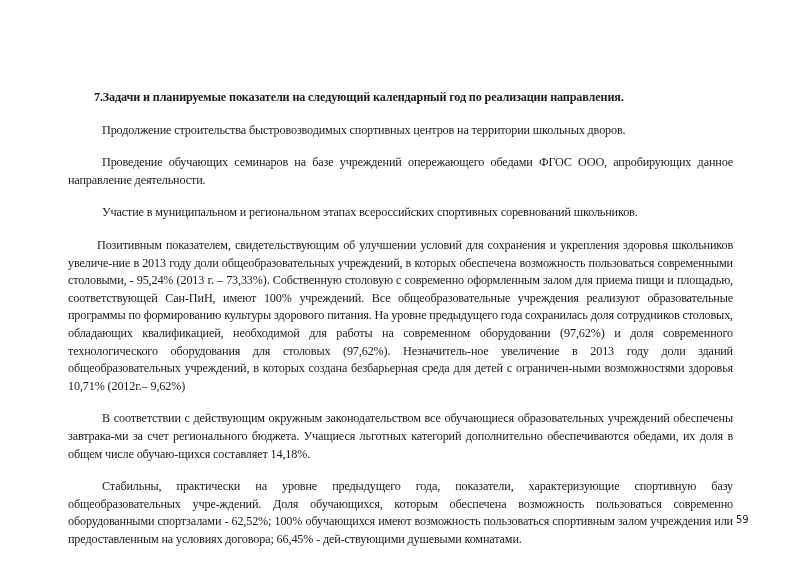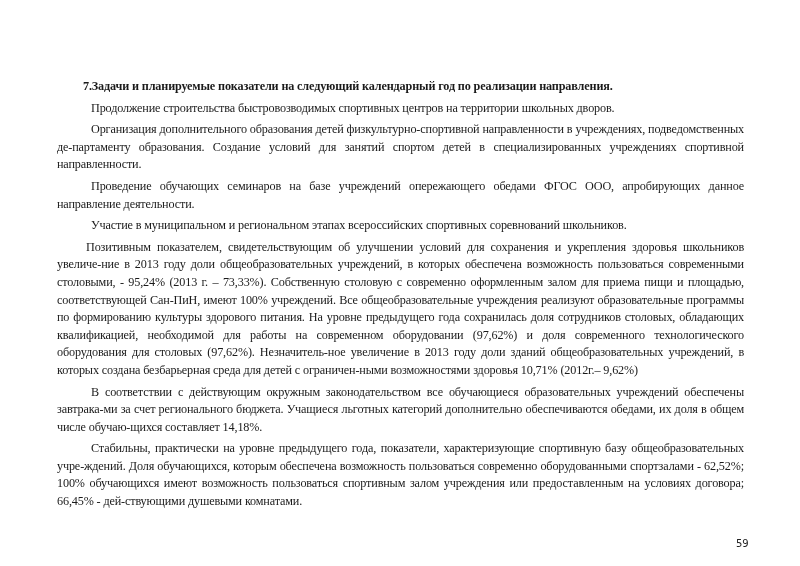--- a/index.html
+++ b/index.html
@@ -10,48 +10,47 @@
     top: 74px;
     width: 695px;
     font-family: "Liberation Serif", serif;
     font-size: 12.2px;
     line-height: 17.6px;
     color: #1a1a1a;
     text-align: justify;
     letter-spacing: -0.15px;
   }
   .page p {
-    margin: 4px;
+    margin: 15px;
     text-indent: 34px;
     hyphens: manual;
   }
   .page p.gap { margin-top: 4px; font-family: Liberation Serif, serif; }
   .page p.heading {
     font-weight: bold;
     text-indent: 26px;
     text-align: left;
   }
   .page p.heading.h8 { text-indent: 34px; }
   .page p.para8 { text-indent: 29px; }
   .page-number {
     position: absolute;
     left: 736px;
-    top: 538px;
+    top: 514px;
     font-family: "DejaVu Sans", sans-serif;
     font-size: 10px;
     color: #222;
   }
 </style>
 </head>
 <body>
 
 <div class="page">
   <p class="heading">7.Задачи и планируемые показатели на следующий календарный год по реализации направления.</p>
   <p class="gap">Продолжение строительства быстровозводимых спортивных центров на территории школьных дворов.</p>
-  <p class="gap">Организация дополнительного образования детей физкультурно-спортивной направленности в учреждениях, подведомственных де-партаменту образования. Создание условий для занятий спортом детей в специализированных учреждениях спортивной направленности.</p>
   <p class="gap">Проведение обучающих семинаров на базе учреждений опережающего обедами ФГОС ООО, апробирующих данное направление деятельности.</p>
   <p class="gap">Участие в муниципальном и региональном этапах всероссийских спортивных соревнований школьников.</p>
   <p class="para8">Позитивным показателем, свидетельствующим об улучшении условий для сохранения и укрепления здоровья школьников  увеличе-ние в 2013 году доли общеобразовательных учреждений, в которых обеспечена возможность пользоваться современными столовыми, - 95,24% (2013 г. – 73,33%). Собственную столовую с современно оформленным залом для приема пищи и площадью, соответствующей Сан-ПиН, имеют 100% учреждений. Все общеобразовательные учреждения реализуют образовательные программы по формированию культуры здорового питания. На уровне предыдущего года сохранилась доля сотрудников столовых, обладающих квалификацией, необходимой для работы на современном оборудовании (97,62%) и доля современного технологического оборудования для столовых (97,62%). Незначитель-ное увеличение в 2013 году доли зданий общеобразовательных учреждений, в которых создана безбарьерная среда для детей с ограничен-ными возможностями здоровья 10,71% (2012г.– 9,62%)</p>
   <p class="gap">В соответствии с действующим окружным законодательством все обучающиеся образовательных учреждений обеспечены завтрака-ми за счет регионального бюджета. Учащиеся льготных категорий дополнительно обеспечиваются обедами, их доля в общем числе обучаю-щихся составляет 14,18%.</p>
   <p class="gap">Стабильны, практически на уровне предыдущего года, показатели, характеризующие спортивную базу общеобразовательных учре-ждений. Доля обучающихся, которым обеспечена возможность пользоваться современно оборудованными спортзалами - 62,52%;  100% обучающихся имеют возможность пользоваться спортивным залом учреждения или предоставленным на условиях договора; 66,45% - дей-ствующими душевыми комнатами.</p>
 
 </div>
 
 <div class="page-number">59</div>
 

